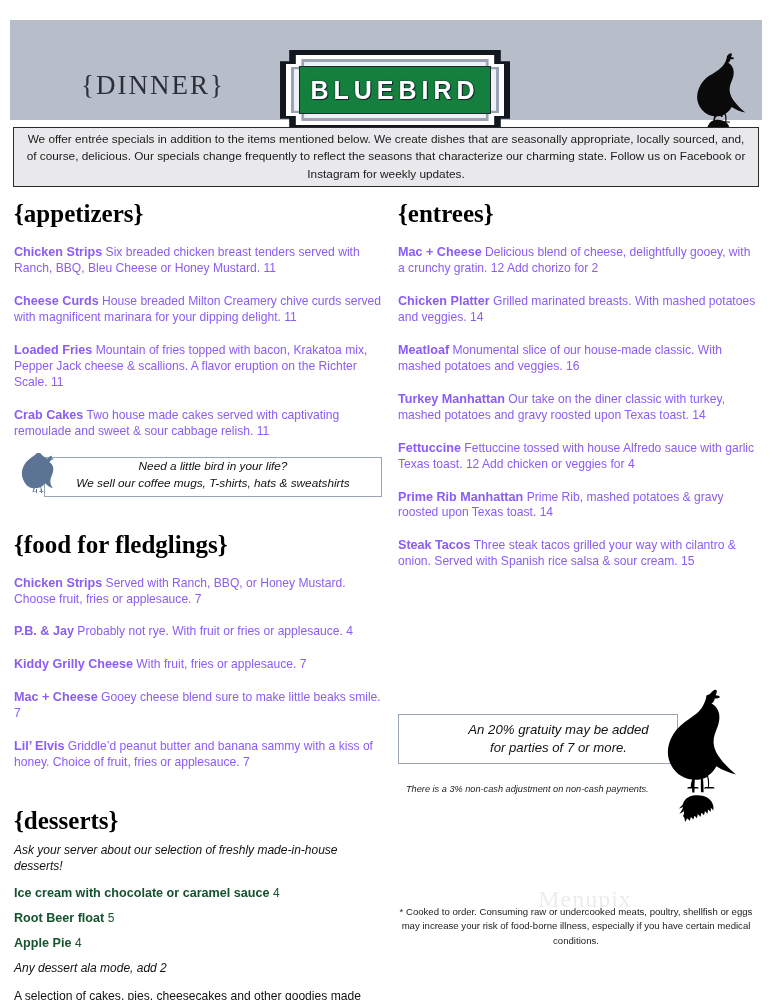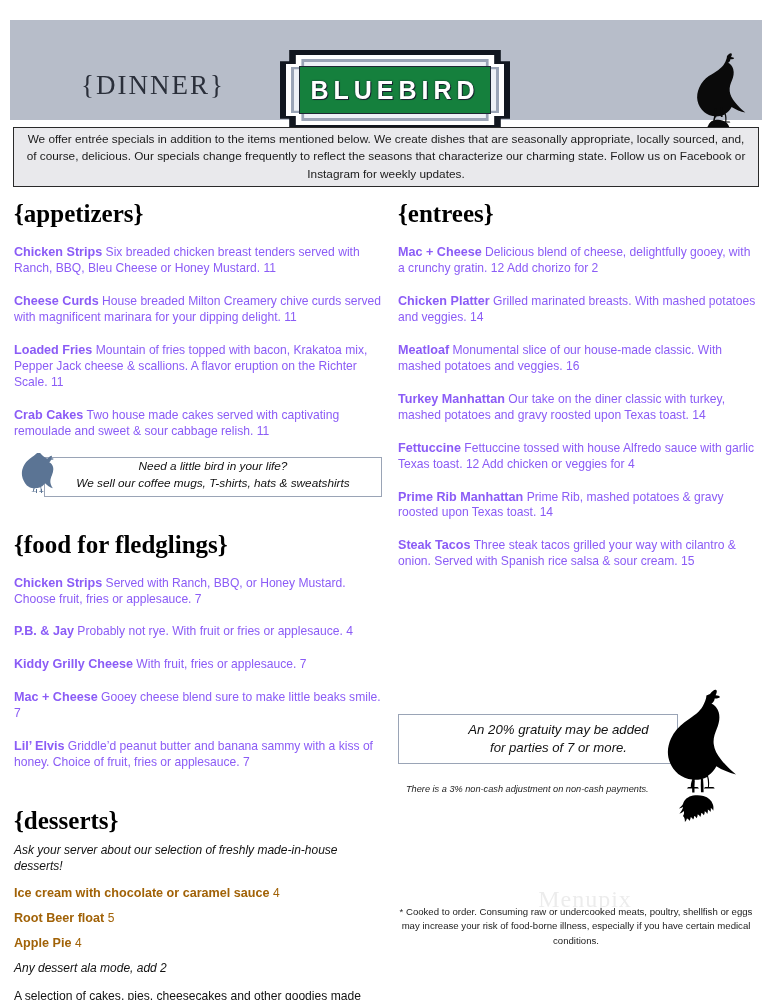--- a/index.html
+++ b/index.html
@@ -209,21 +209,21 @@
     font-style: italic;
     font-size: 12px;
     line-height: 1.33;
     margin: 0 0 11px 0;
     color: #111;
   }
   .dessert-line {
     margin: 0 0 11px 0;
     font-size: 12.6px;
     font-weight: bold;
-    color: #a16207;
+    color: #14532d;
   }
   .dessert-line .pr {
     font-weight: normal;
     font-size: 12px;
   }
   .dessert-body {
     margin: 0;
     font-size: 12.1px;
     line-height: 1.35;
     color: #111;

